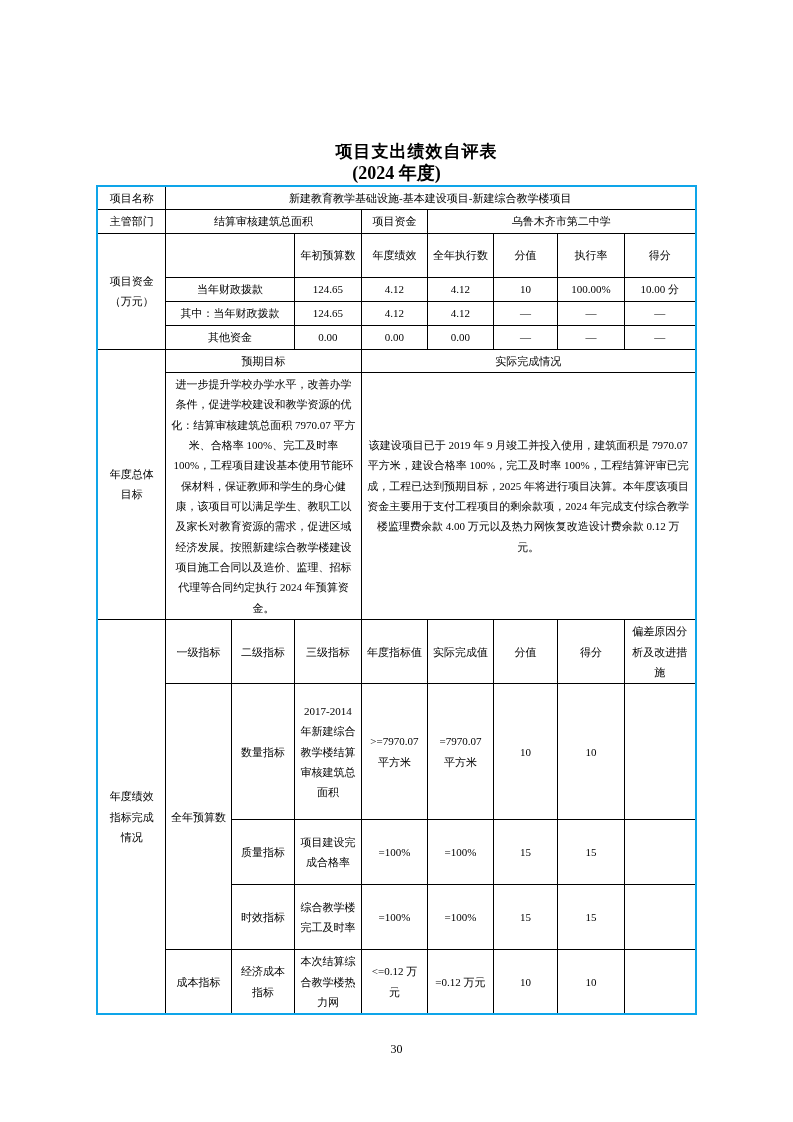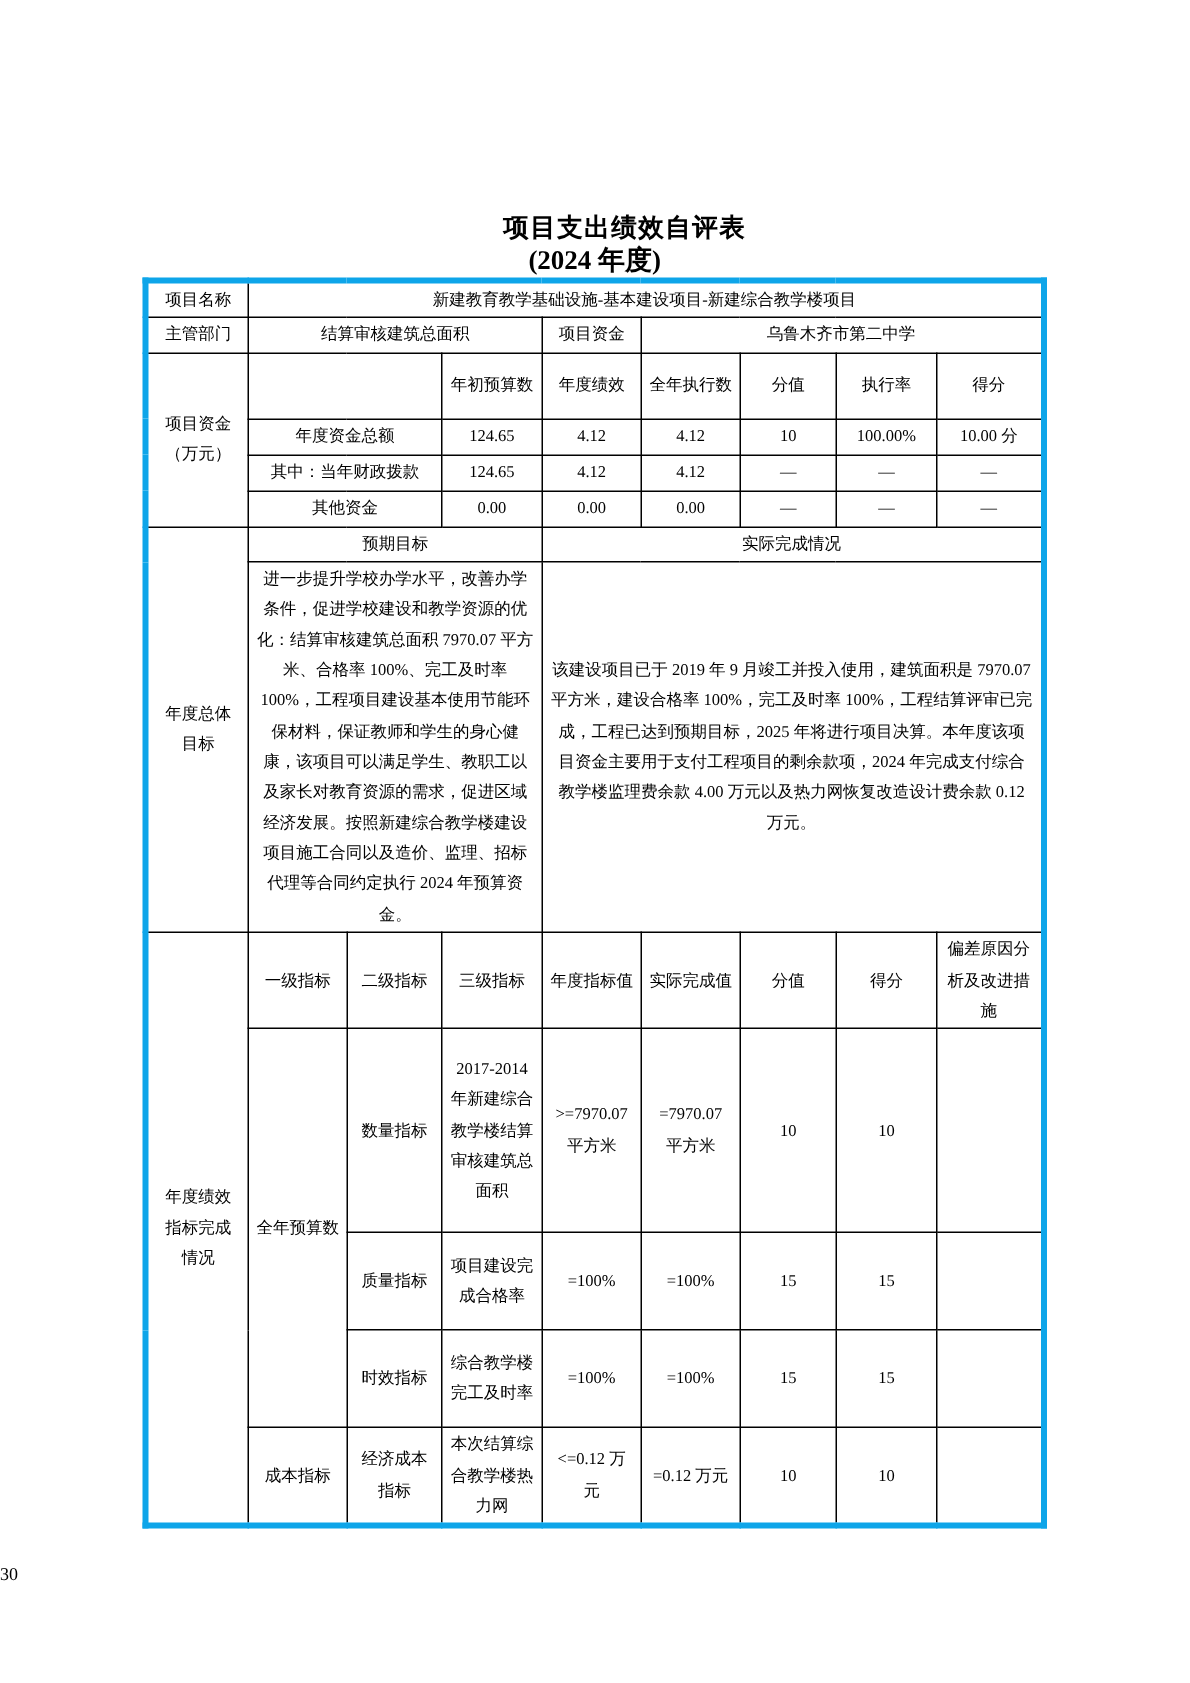--- a/index.html
+++ b/index.html
@@ -30,21 +30,21 @@
     text-align: center;
     font-size: 18px;
     font-weight: bold;
     line-height: 20px;
   }
   table.main {
     width: 600px;
     margin: 2px auto 0 auto;
     border-collapse: collapse;
     table-layout: fixed;
-    border: 4px solid #0ea5e9;
+    border: 2px solid #0ea5e9;
   }
   table.main td {
     border: 1px solid #000;
     font-size: 11px;
     line-height: 1.85;
     text-align: center;
     vertical-align: middle;
     padding: 1px 5px;
     overflow: hidden;
     word-break: break-word;
@@ -66,21 +66,21 @@
   .r-indhdr  { height: 62px; }
   .r-ind1    { height: 136px; }
   .r-ind2    { height: 65px; }
   .r-ind3    { height: 65px; }
   .r-ind4    { height: 56px; }
   .page-num {
     position: absolute;
     left: 0;
     bottom: 66px;
     width: 100%;
-    text-align: left;
+    text-align: center;
     font-size: 12px;
     line-height: 14px;
   }
 </style>
 </head>
 <body>
 
 <div class="page">
 
   <div class="doc-title">项目支出绩效自评表</div>
@@ -118,21 +118,21 @@
       <td colspan="2"></td>
       <td class="wide-pad">年初预算数</td>
       <td class="wide-pad">年度绩效</td>
       <td class="wide-pad">全年执行数</td>
       <td>分值</td>
       <td>执行率</td>
       <td>得分</td>
     </tr>
 
     <tr class="r-fund">
-      <td colspan="2">年度资金总额</td>
+      <td colspan="2">当年财政拨款</td>
       <td>124.65</td>
       <td>4.12</td>
       <td>4.12</td>
       <td>10</td>
       <td>100.00%</td>
       <td>10.00 分</td>
     </tr>
 
     <tr class="r-fund">
       <td colspan="2">其中：当年财政拨款</td>

